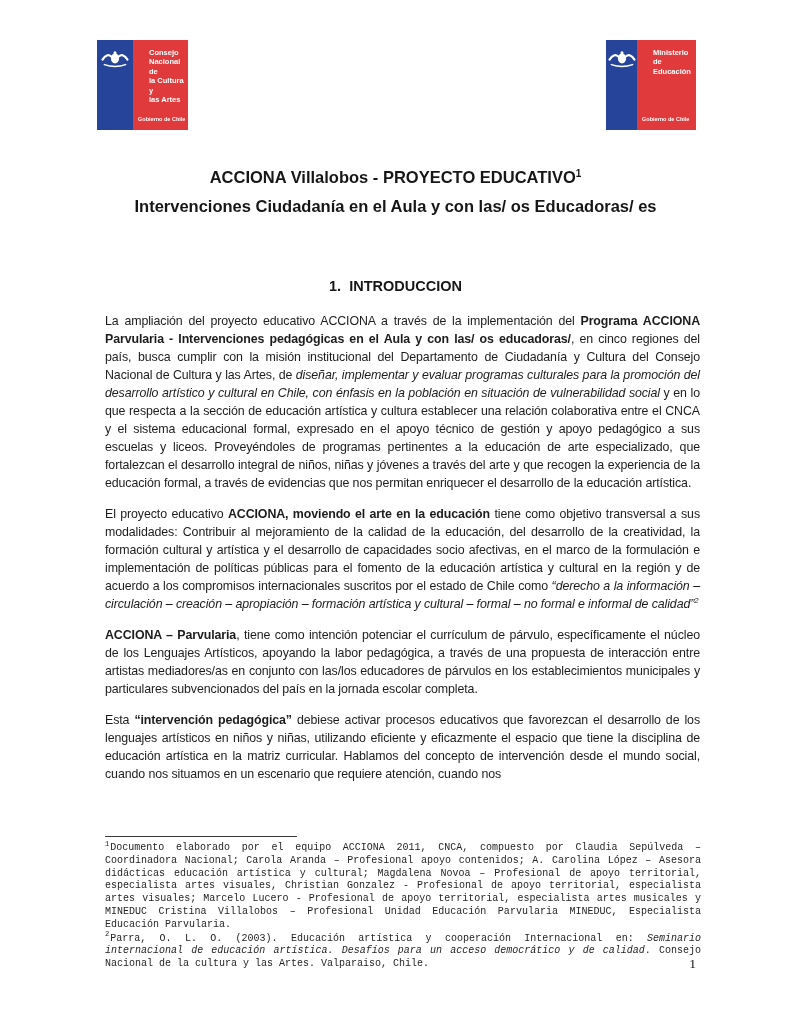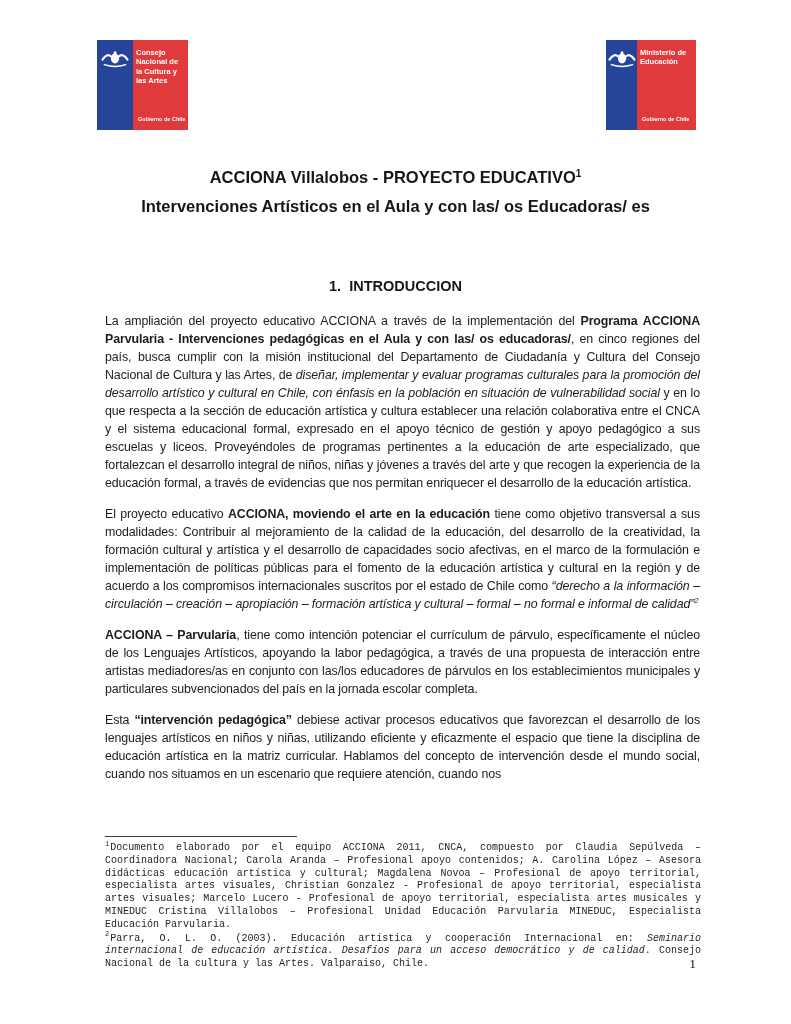--- a/index.html
+++ b/index.html
@@ -19,21 +19,21 @@
   }
   .logo-left-group{display:flex;align-items:flex-start;}
   .gov-logo{display:flex;width:91px;height:90px;flex:none;}
   .gov-logo.right{width:90px;}
   .gov-blue{width:36px;background:var(--gov-blue,#27449b);position:relative;flex:none;}
   .gov-logo.right .gov-blue{width:31px;}
   .gov-red{flex:1;background:var(--gov-red,#e03a3c);position:relative;}
   .emblem{position:absolute;top:9px;left:50%;transform:translateX(-50%);width:30px;height:20px;}
   .gov-title{
     color:#fff;font-weight:bold;font-size:7.5px;line-height:1.25;
-    padding:8px 3px 0 3px;white-space:pre-line;letter-spacing:0;
+    padding:8px 3px 0 16px;white-space:pre-line;letter-spacing:0;
   }
   .gov-footer{
     position:absolute;bottom:8px;left:5px;right:2px;
     color:#fff;font-weight:bold;font-size:5.5px;white-space:nowrap;
   }
   .acciona-logo{margin-left:12px;padding-top:25px;}
   .acciona-top{font-size:14px;color:var(--acciona-gray,#929aa1);margin-left:17px;letter-spacing:.6px;}
   .acciona-main{font-size:24px;line-height:1.05;color:var(--acciona-blue,#4a7cb0);}
   .acciona-main .c-red{color:var(--acciona-red,#c4373d);margin-right:-7.5px;}
   .acciona-tagline{font-size:5px;color:var(--acciona-red,#c4373d);margin-left:18px;letter-spacing:.45px;margin-top:1px;}
@@ -113,21 +113,21 @@
       <div class="gov-red">
         <div class="gov-title">Ministerio de
 Educación</div>
         <div class="gov-footer">Gobierno de Chile</div>
       </div>
     </div>
   </div>
 
   <div class="title-block">
     <div><span>ACCIONA Villalobos - PROYECTO EDUCATIVO</span><sup>1</sup></div>
-    <div>Intervenciones Artísticos en el Aula y con las/ os Educadoras/ es</div>
+    <div>Intervenciones Ciudadanía en el Aula y con las/ os Educadoras/ es</div>
   </div>
 
   <div class="section-heading">1.  INTRODUCCION</div>
 
   <div class="body-text">
     <p><span>La ampliación del proyecto educativo ACCIONA a través de la implementación del </span><span class="b">Programa ACCIONA Parvularia - Intervenciones pedagógicas en el Aula y con las/ os educadoras/</span><span>, en cinco regiones del país, busca cumplir con la misión institucional del Departamento de Ciudadanía y Cultura del Consejo Nacional de Cultura y las Artes, de </span><span class="i">diseñar, implementar y evaluar programas culturales para la promoción del desarrollo artístico y cultural en Chile, con énfasis en la población en situación de vulnerabilidad social</span><span> y en lo que respecta a la sección de educación artística y cultura establecer una relación colaborativa entre el CNCA y el sistema educacional formal, expresado en el apoyo técnico de gestión y apoyo pedagógico a sus escuelas y liceos. Proveyéndoles de programas pertinentes a la educación de arte especializado, que fortalezcan el desarrollo integral de niños, niñas y jóvenes a través del arte y que recogen la experiencia de la educación formal, a través de evidencias que nos permitan enriquecer el desarrollo de la educación artística.</span></p>
     <p><span>El proyecto educativo </span><span class="b">ACCIONA, moviendo el arte en la educación</span><span> tiene como objetivo transversal a sus modalidades: Contribuir al mejoramiento de la calidad de la educación, del desarrollo de la creatividad, la formación cultural y artística y el desarrollo de capacidades socio afectivas, en el marco de la formulación e implementación de políticas públicas para el fomento de la educación artística y cultural en la región y de acuerdo a los compromisos internacionales suscritos por el estado de Chile como </span><span class="i">“derecho a la información – circulación – creación – apropiación – formación artística y cultural – formal – no formal e informal de calidad”</span><sup class="i">2</sup></p>
     <p><span class="b">ACCIONA – Parvularia</span><span>, tiene como intención potenciar el currículum de párvulo, específicamente el núcleo de los Lenguajes Artísticos, apoyando la labor pedagógica, a través de una propuesta de interacción entre artistas mediadores/as en conjunto con las/los educadores de párvulos en los establecimientos municipales y particulares subvencionados del país en la jornada escolar completa.</span></p>
     <p><span>Esta </span><span class="b">“intervención pedagógica”</span><span> debiese activar procesos educativos que favorezcan el desarrollo de los lenguajes artísticos en niños y niñas, utilizando eficiente y eficazmente el espacio que tiene la disciplina de educación artística en la matriz curricular. Hablamos del concepto de intervención desde el mundo social, cuando nos situamos en un escenario que requiere atención, cuando nos</span></p>
   </div>

